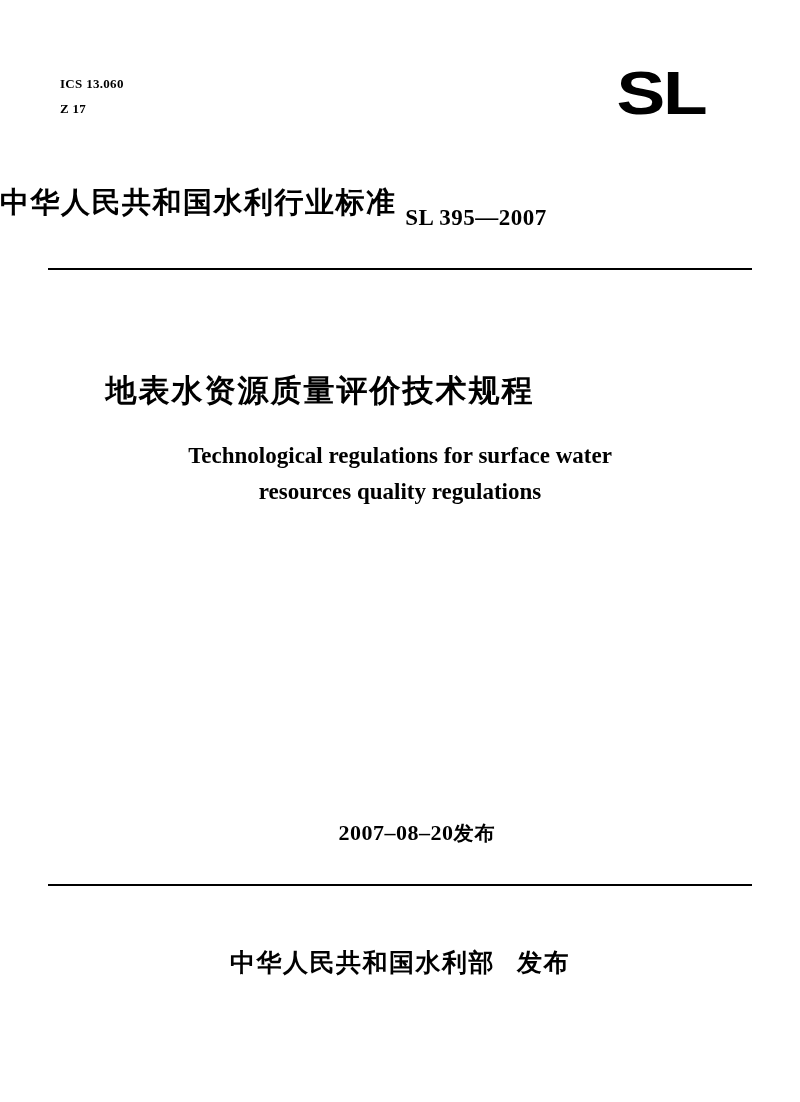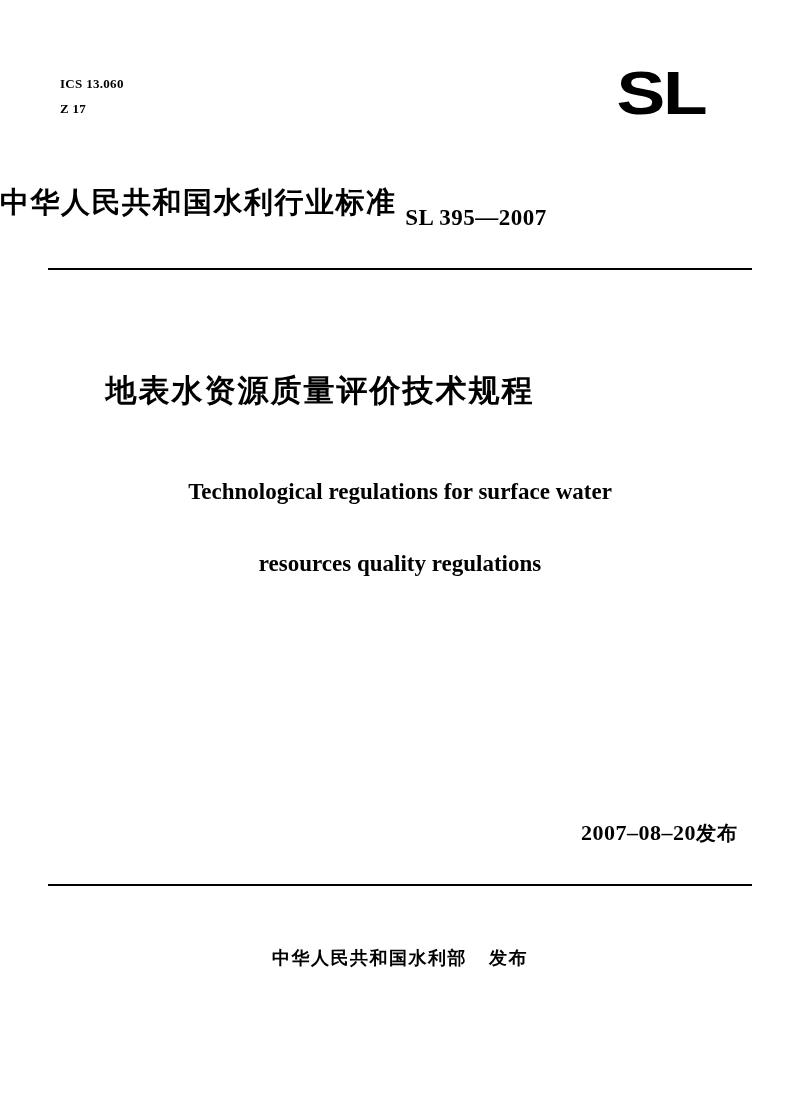--- a/index.html
+++ b/index.html
@@ -108,30 +108,30 @@
     position: absolute;
     left: 0;
     top: 438px;
     width: 800px;
     text-align: center;
     font-family: "Liberation Serif", serif;
     font-weight: bold;
     font-size: 23px;
     line-height: 1.55;
   }
-  .title-en div { display: block; margin-top: 36px; }
+  .title-en div { display: block; }
 
   
   .dates {
     position: absolute;
-    left: 62px;
+    left: 79px;
     top: 820px;
     width: 676px;
     display: flex;
-    justify-content: flex-end;
+    justify-content: center;
     align-items: baseline;
     font-weight: bold;
   }
   .date-item {
     font-family: "Liberation Serif", serif;
     font-size: 22px;
     letter-spacing: 0.5px;
     white-space: nowrap;
   }
   .date-item .cn {
@@ -142,21 +142,21 @@
 
   
   .publisher {
     position: absolute;
     left: 0;
     top: 946px;
     width: 800px;
     text-align: center;
     font-family: "DejaVu Sans", sans-serif;
     font-weight: bold;
-    font-size: 18px;
+    font-size: 25px;
     letter-spacing: 1.5px;
   }
   .publisher .gap { display: inline-block; width: 22px; }
 </style>
 </head>
 <body>
 
 <div class="page">
 
   <div class="ics-block">

